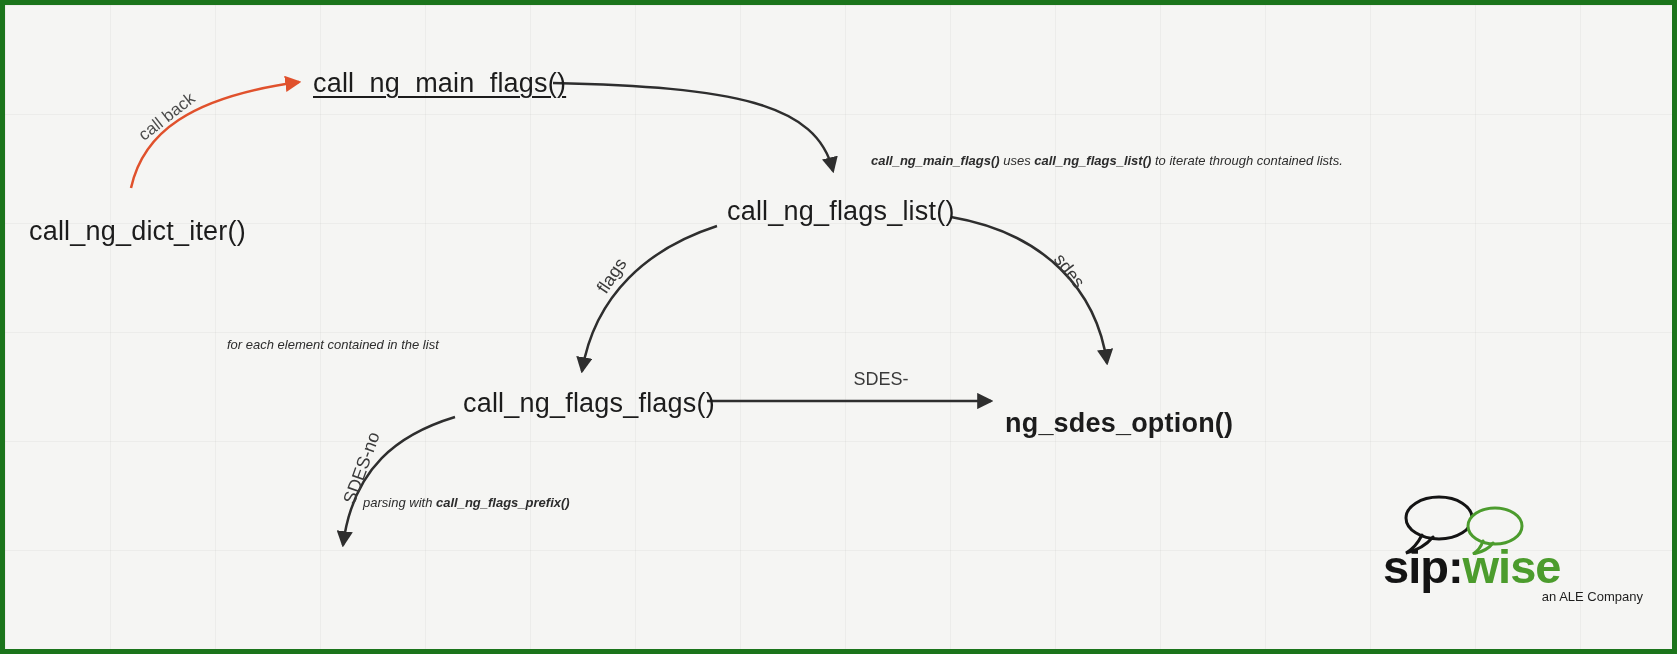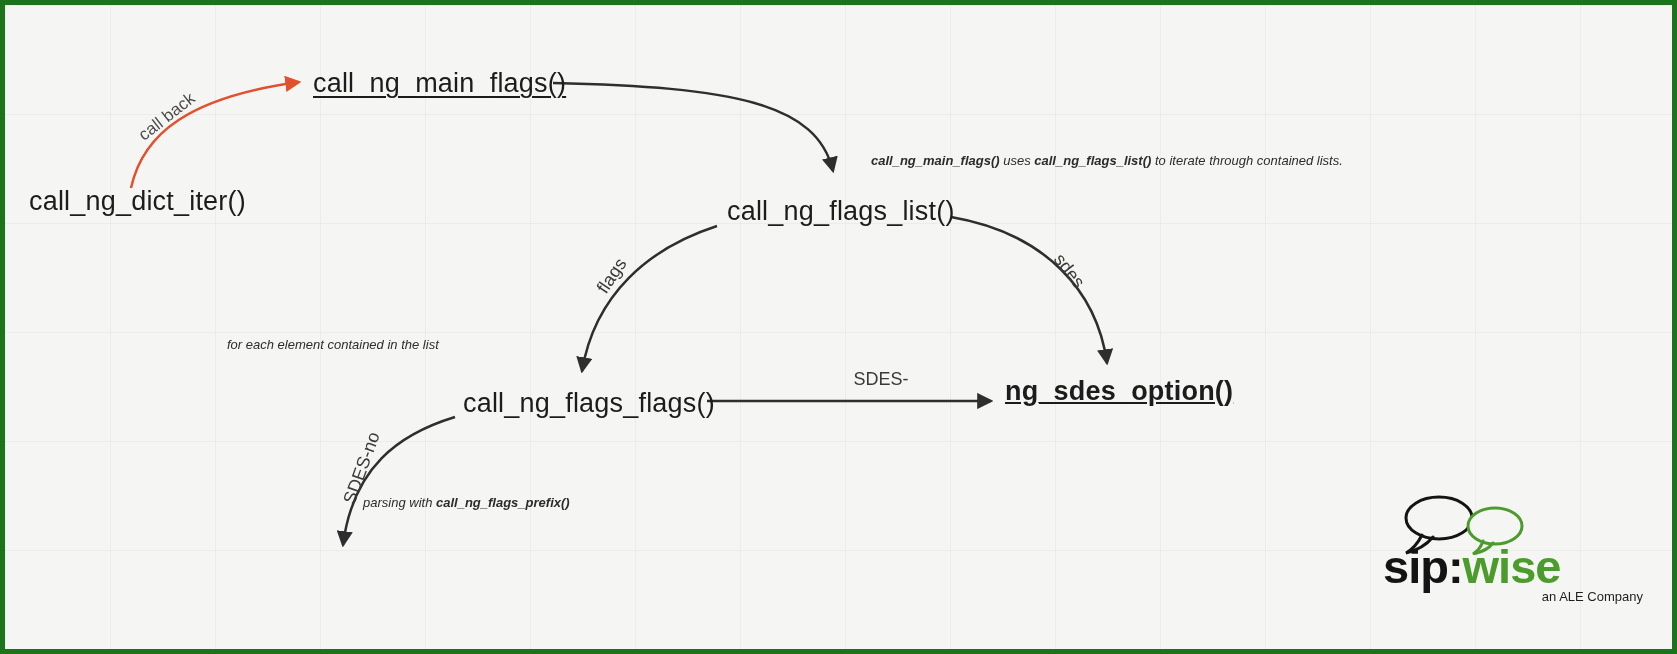--- a/index.html
+++ b/index.html
@@ -71,25 +71,25 @@
       </marker>
     </defs>
     <path class="edge" d="M 126 183 C 138 128 185 92 294 77" stroke="#e0512c" marker-end="url(#arr-red)"></path>
     <path class="edge" d="M 548 78 C 728 82 812 98 828 166" stroke="#2e2e2e" marker-end="url(#arr-dark)"></path>
     <path class="edge" d="M 712 221 C 644 243 590 289 577 366" stroke="#2e2e2e" marker-end="url(#arr-dark)"></path>
     <path class="edge" d="M 946 212 C 1040 228 1092 286 1102 358" stroke="#2e2e2e" marker-end="url(#arr-dark)"></path>
     <path class="edge" d="M 702 396 L 986 396" stroke="#2e2e2e" marker-end="url(#arr-dark)"></path>
     <path class="edge" d="M 450 412 C 394 429 348 462 338 540" stroke="#2e2e2e" marker-end="url(#arr-dark)"></path>
   </svg>
 
-  <div class="node" style="left:24px;top:181px;">call_ng_dict_iter()</div>
+  <div class="node" style="left:24px;top:211px;">call_ng_dict_iter()</div>
   <div class="node underlined" style="left:308px;top:63px;">call_ng_main_flags()</div>
   <div class="node" style="left:722px;top:191px;">call_ng_flags_list()</div>
   <div class="node" style="left:458px;top:383px;">call_ng_flags_flags()</div>
-  <div class="node bold" style="left:1000px;top:371px;text-decoration:underline;">ng_sdes_option()</div>
+  <div class="node bold" style="left:1000px;top:403px;">ng_sdes_option()</div>
 
   <div class="edge-label" style="left:162px;top:112px;transform:translate(-50%,-50%) rotate(-38deg);color:#4a4a4a;font-size:17px;">call back</div>
   <div class="edge-label" style="left:607px;top:271px;transform:translate(-50%,-50%) rotate(-56deg);">flags</div>
   <div class="edge-label" style="left:1064px;top:266px;transform:translate(-50%,-50%) rotate(52deg);">sdes</div>
   <div class="edge-label" style="left:876px;top:385px;transform:translate(-50%,-100%);">SDES-</div>
   <div class="edge-label" style="left:357px;top:463px;transform:translate(-50%,-50%) rotate(-70deg);">SDES-no</div>
 
   <div class="note" style="left:866px;top:141px;"><span class="b">call_ng_main_flags()</span><span> uses </span><span class="b">call_ng_flags_list()</span><span> to iterate through contained lists.</span></div>
 
   <div class="note" style="left:222px;top:325px;">

